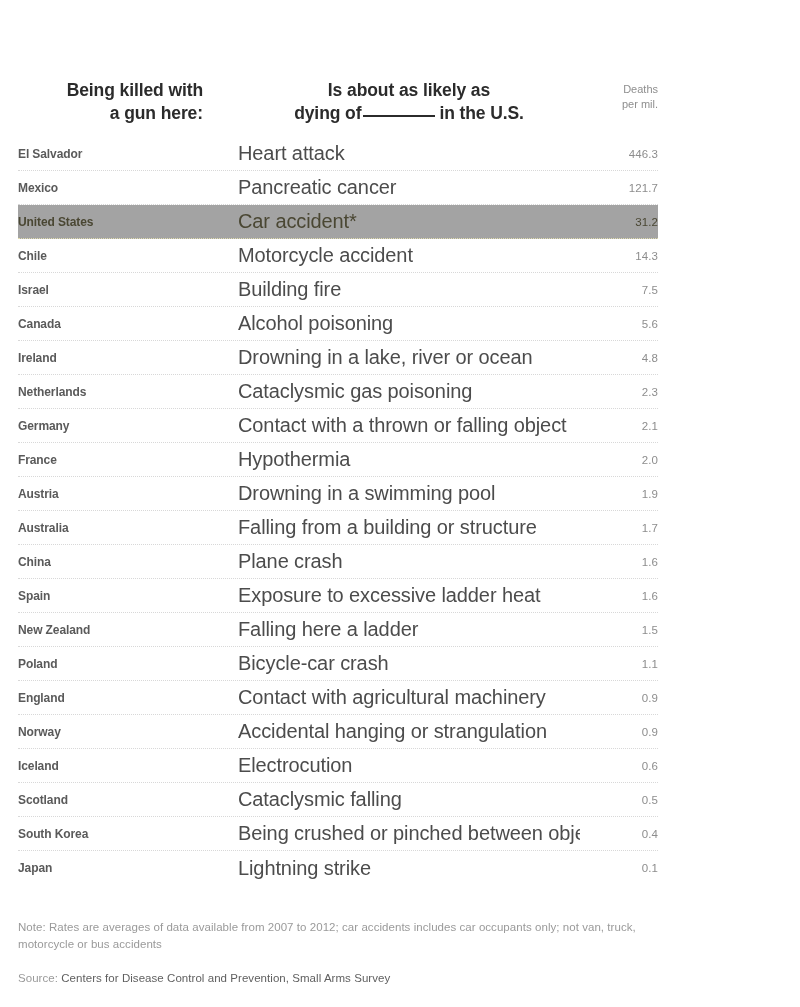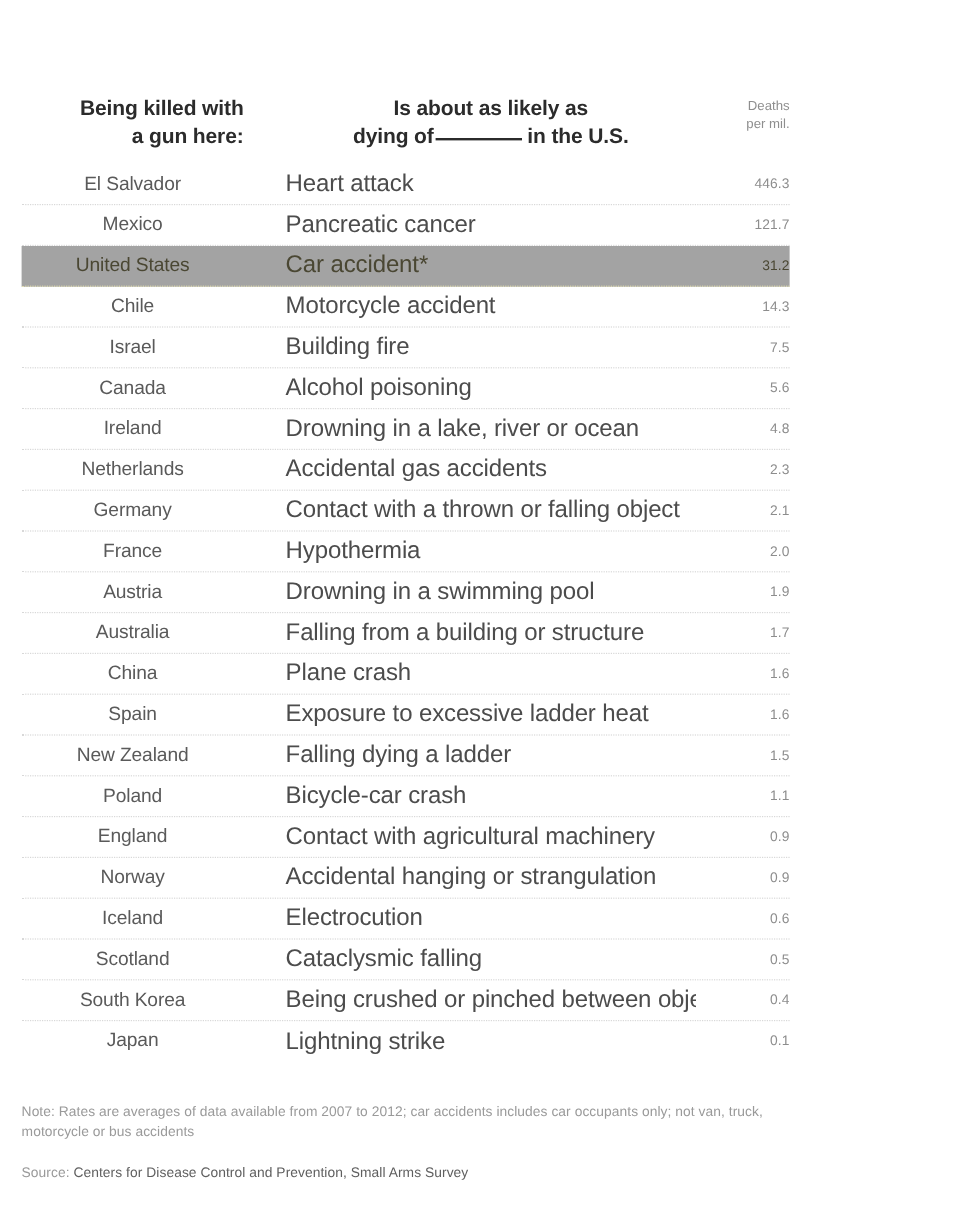--- a/index.html
+++ b/index.html
@@ -93,25 +93,26 @@
   }
   .row.highlight .cell-country,
   .row.highlight .cell-cause,
   .row.highlight .cell-rate {
     color: #4a4733;
   }
 
   .cell-country {
     width: 185px;
     flex: 0 0 185px;
-    text-align: center;
-    font-size: 16px;
+    text-align: left;
+    font-size: 12px;
     color: #5a5a5a;
     letter-spacing: -0.1px;
     white-space: nowrap;
+    font-weight: bold;
   }
   .cell-cause {
     flex: 1 1 auto;
     padding-left: 35px;
     font-size: 20px;
     color: #4c4c4c;
     letter-spacing: -0.1px;
     white-space: nowrap;
     overflow: hidden;
   }
@@ -197,21 +198,21 @@
         <div class="cell-cause">Alcohol poisoning</div>
         <div class="cell-rate">5.6</div>
       </div>
       <div class="row">
         <div class="cell-country">Ireland</div>
         <div class="cell-cause">Drowning in a lake, river or ocean</div>
         <div class="cell-rate">4.8</div>
       </div>
       <div class="row">
         <div class="cell-country">Netherlands</div>
-        <div class="cell-cause">Accidental gas accidents</div>
+        <div class="cell-cause">Cataclysmic gas poisoning</div>
         <div class="cell-rate">2.3</div>
       </div>
       <div class="row">
         <div class="cell-country">Germany</div>
         <div class="cell-cause">Contact with a thrown or falling object</div>
         <div class="cell-rate">2.1</div>
       </div>
       <div class="row">
         <div class="cell-country">France</div>
         <div class="cell-cause">Hypothermia</div>
@@ -232,21 +233,21 @@
         <div class="cell-cause">Plane crash</div>
         <div class="cell-rate">1.6</div>
       </div>
       <div class="row">
         <div class="cell-country">Spain</div>
         <div class="cell-cause">Exposure to excessive ladder heat</div>
         <div class="cell-rate">1.6</div>
       </div>
       <div class="row">
         <div class="cell-country">New Zealand</div>
-        <div class="cell-cause">Falling dying a ladder</div>
+        <div class="cell-cause">Falling here a ladder</div>
         <div class="cell-rate">1.5</div>
       </div>
       <div class="row">
         <div class="cell-country">Poland</div>
         <div class="cell-cause">Bicycle-car crash</div>
         <div class="cell-rate">1.1</div>
       </div>
       <div class="row">
         <div class="cell-country">England</div>
         <div class="cell-cause">Contact with agricultural machinery</div>

